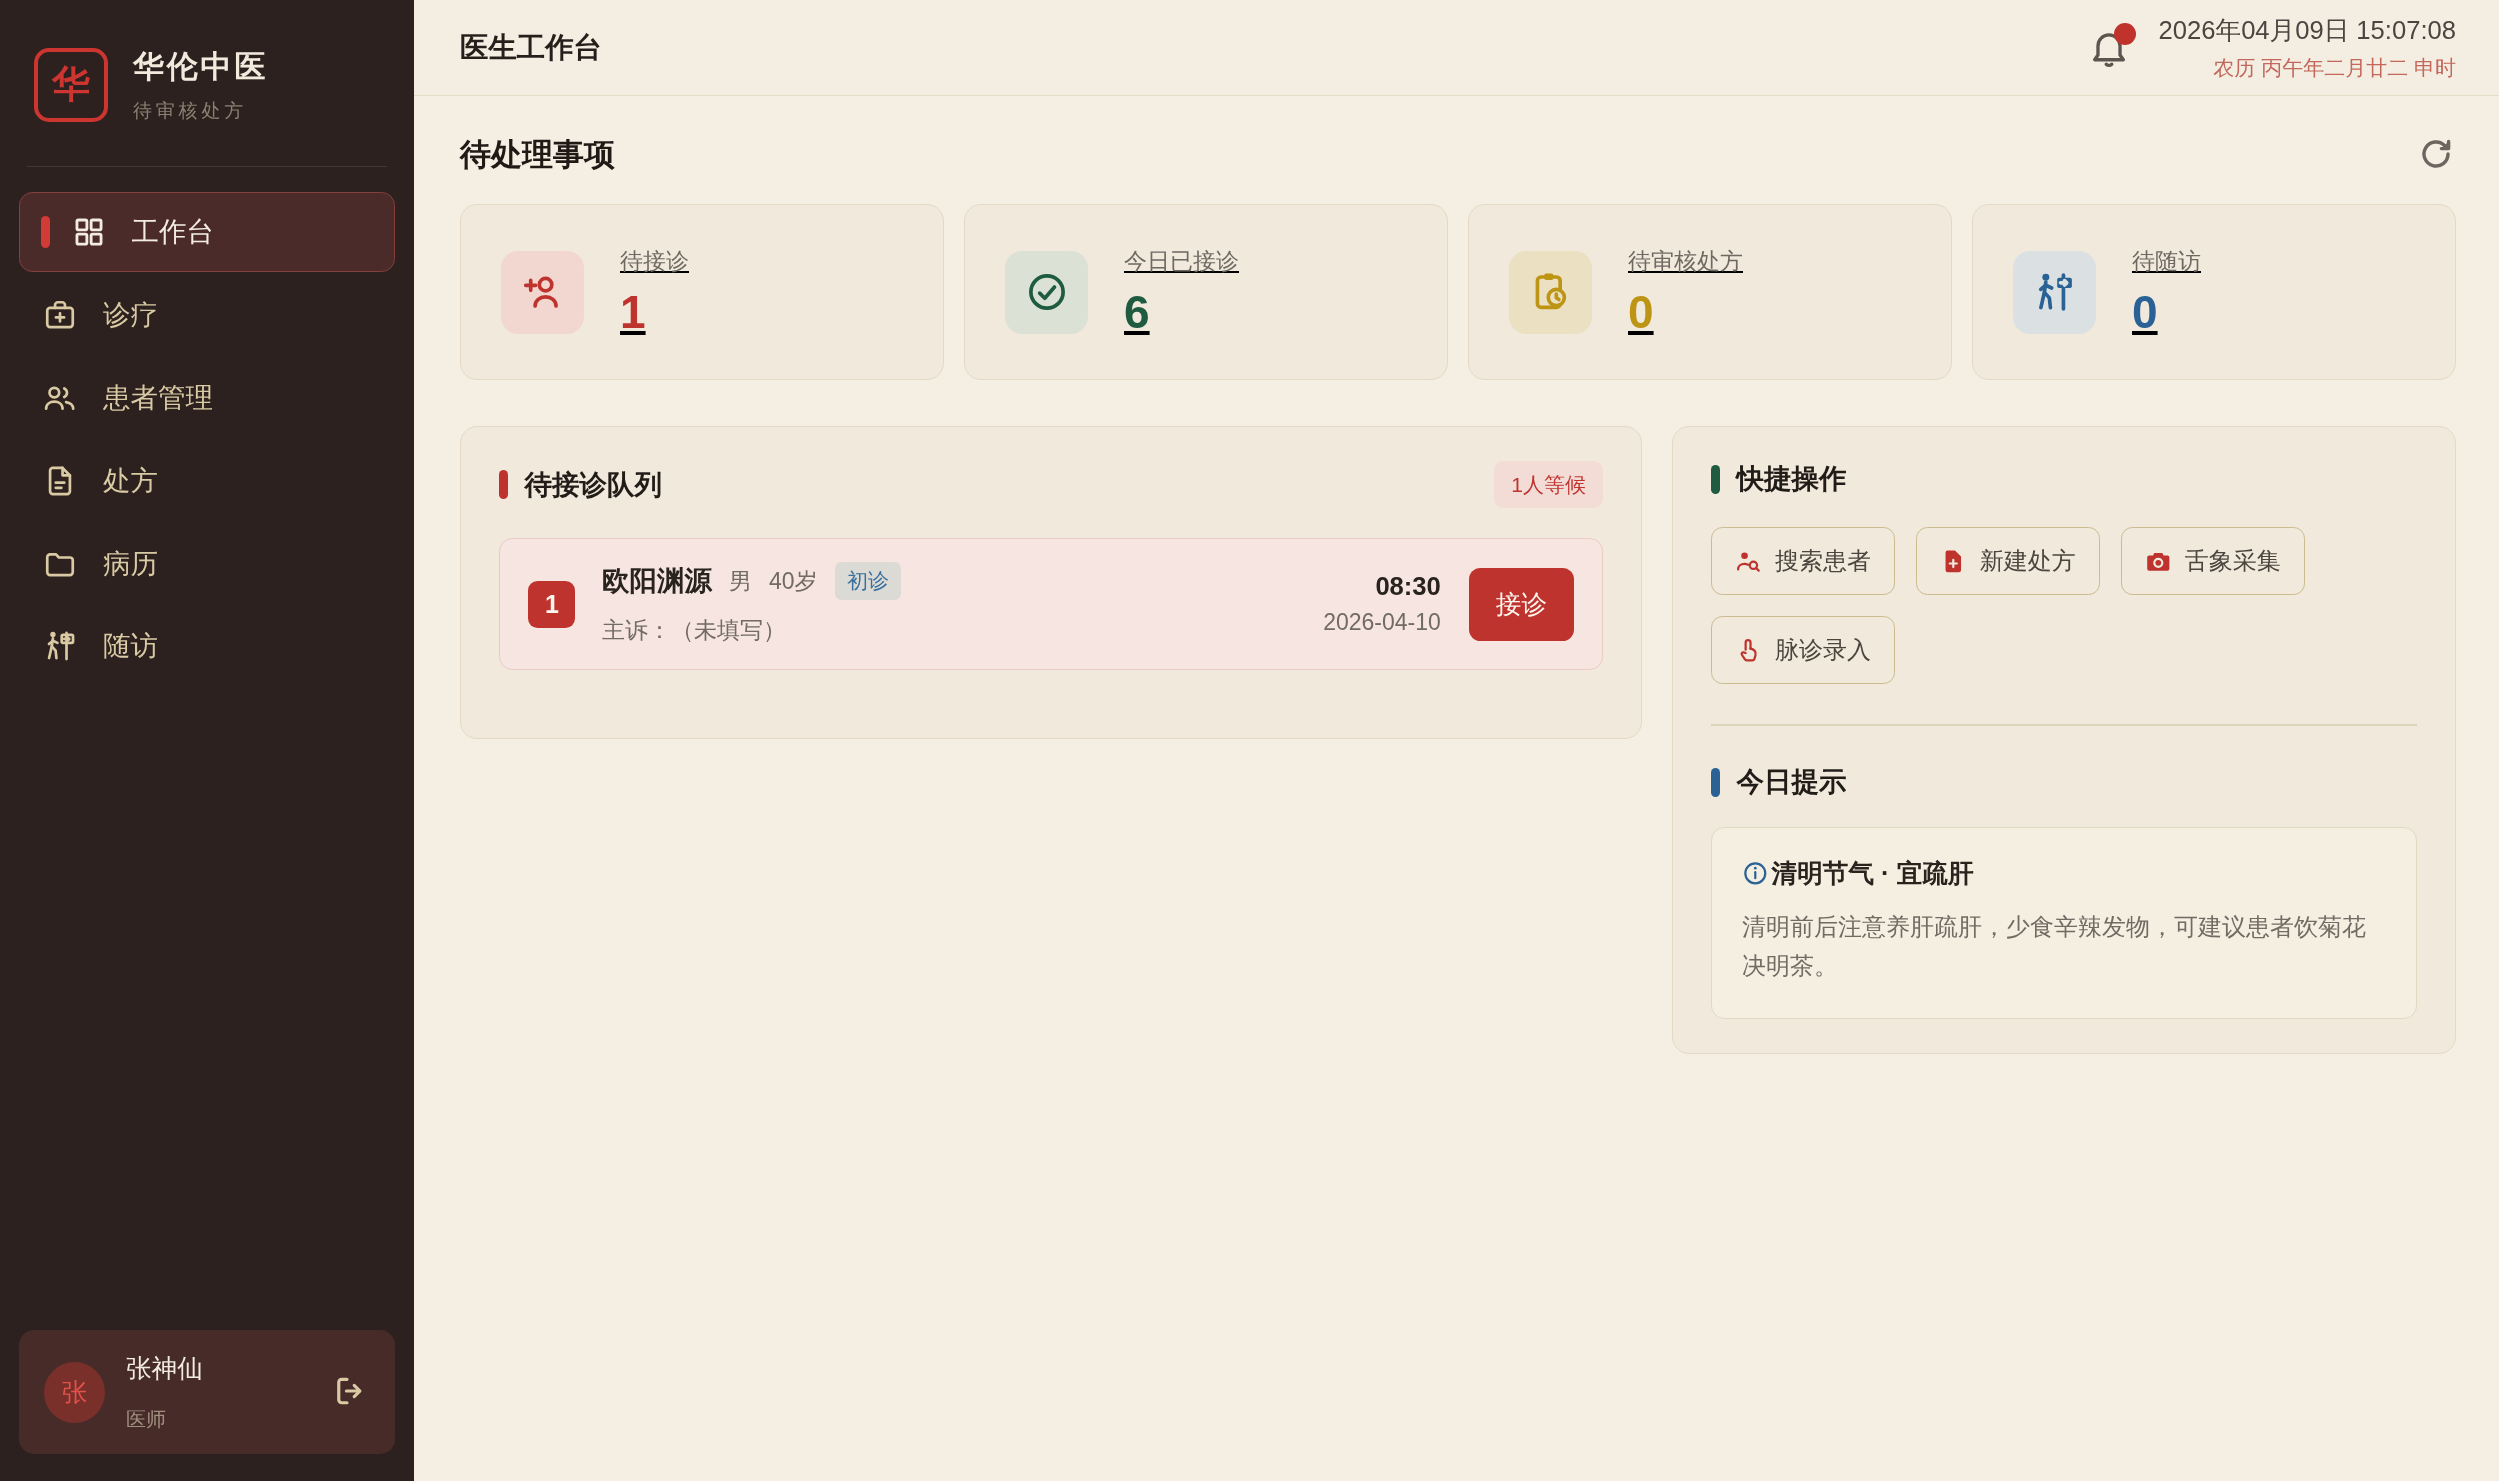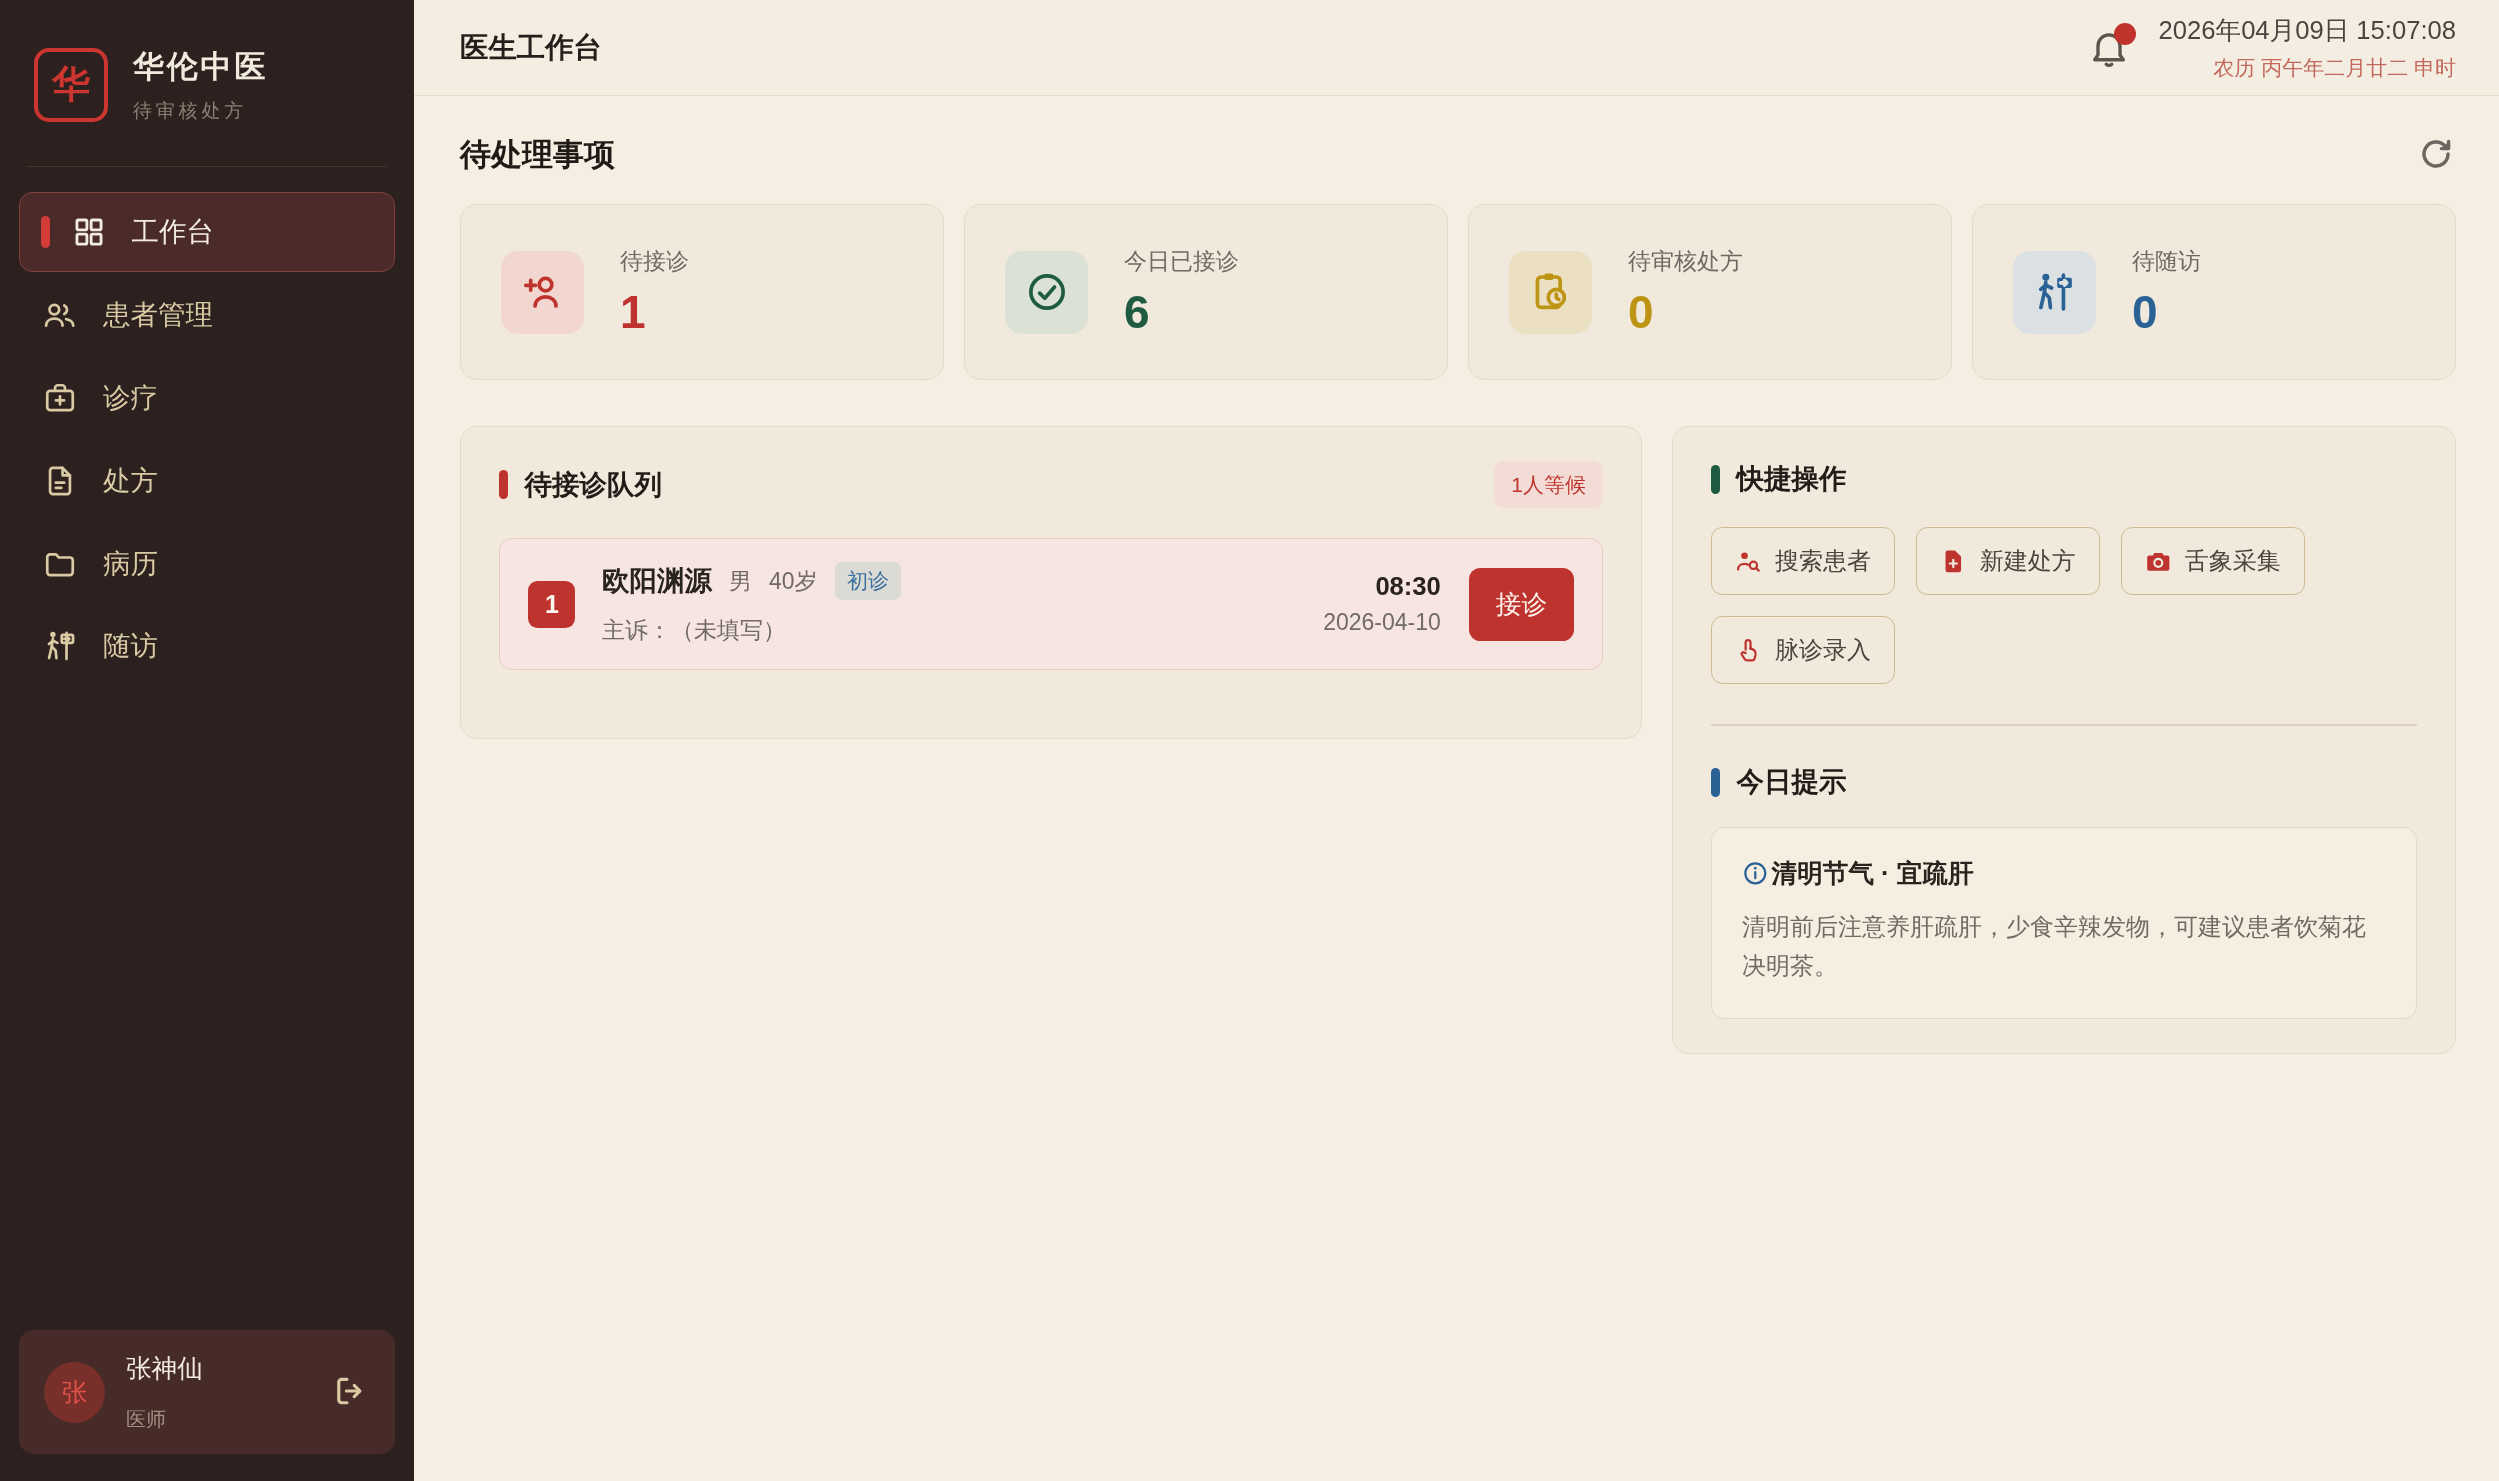--- a/index.html
+++ b/index.html
@@ -48,21 +48,21 @@
   .dt-block { text-align:right; }
   .dt-main { font-size:25.6px; font-weight:400; color:#4a4540; }
   .dt-lunar { font-size:21px; color:#c2685c; margin-top:5.7px; }
 
   .content { padding:38px 44px 0 46px; flex:1; }
   .content-head { display:flex; align-items:center; }
   .page-h2 { font-size:31px; font-weight:700; color:#1f1a16; }
   .refresh { margin-left:auto; width:38px; height:38px; color:#6b6660; cursor:pointer; }
   .refresh svg { width:36px; height:36px; }
 
-  .stat-row { display:flex; gap:20px; margin-top:28.4px; }
+  .stat-row { display:flex; gap:20px; margin-top:28.4px;text-decoration:underline; }
   .stat-card { flex:1; height:176px; background:#f0e9dc; border:1.9px solid #e3d9c5;
     border-radius:17px; display:flex; align-items:center; padding:0 0 0 40px; }
   .chip { width:83px; height:83px; border-radius:17px; display:flex; align-items:center;
     justify-content:center; flex:0 0 auto; }
   .chip svg { width:44px; height:44px; }
   .chip.red { background:#f2d7d1; color:#bf332e; }
   .chip.green { background:#dbe2d5; color:#1e5b41; }
   .chip.gold { background:#ece0c3; color:#bd9413; }
   .chip.blue { background:#dbe1e3; color:#2a6296; }
   .stat-meta { margin-left:36px; }
@@ -140,37 +140,37 @@
               <rect x="13.5" y="3.5" width="7" height="7" rx="1"></rect>
             <rect x="3.5" y="13.5" width="7" height="7" rx="1"></rect>
               <rect x="13.5" y="13.5" width="7" height="7" rx="1"></rect>
           </svg>
           </span>
         <span>工作台</span>
       </div>
       <div class="menu-item">
         <span class="mi-icon">
           <svg viewBox="0 0 24 24" fill="none" stroke="currentColor" stroke-width="1.9" stroke-linecap="round" stroke-linejoin="round">
+            <rect x="3" y="7" width="18" height="13.5" rx="2"></rect>
+            <path d="M8.5 7V5a2 2 0 0 1 2-2h3a2 2 0 0 1 2 2v2"></path>
+            <path d="M12 10.8v5.8M9.1 13.7h5.8"></path>
+          </svg>
+          </span>
+        <span>诊疗</span>
+      </div>
+      <div class="menu-item">
+        <span class="mi-icon">
+          <svg viewBox="0 0 24 24" fill="none" stroke="currentColor" stroke-width="1.9" stroke-linecap="round" stroke-linejoin="round">
             <circle cx="8" cy="8.2" r="3.4"></circle>
               <path d="M2.2 19.6c0-3.2 2.7-5 5.8-5s5.8 1.8 5.8 5"></path>
             <path d="M15 5.3a3.3 3.3 0 0 1 0 6"></path>
               <path d="M16.3 14.9c2.9.4 5 2.2 5 4.7"></path>
           </svg>
           </span>
         <span>患者管理</span>
-      </div>
-      <div class="menu-item">
-        <span class="mi-icon">
-          <svg viewBox="0 0 24 24" fill="none" stroke="currentColor" stroke-width="1.9" stroke-linecap="round" stroke-linejoin="round">
-            <rect x="3" y="7" width="18" height="13.5" rx="2"></rect>
-            <path d="M8.5 7V5a2 2 0 0 1 2-2h3a2 2 0 0 1 2 2v2"></path>
-            <path d="M12 10.8v5.8M9.1 13.7h5.8"></path>
-          </svg>
-          </span>
-        <span>诊疗</span>
       </div>
       <div class="menu-item">
         <span class="mi-icon">
           <svg viewBox="0 0 24 24" fill="none" stroke="currentColor" stroke-width="1.9" stroke-linecap="round" stroke-linejoin="round">
             <path d="M13.8 2.8H7a2 2 0 0 0-2 2v14.4a2 2 0 0 0 2 2h10a2 2 0 0 0 2-2V8z"></path>
             <path d="M13.8 2.8V8H19"></path>
               <path d="M9 13.2h6M9 16.8h4"></path>
           </svg>
           </span>
         <span>处方</span>

